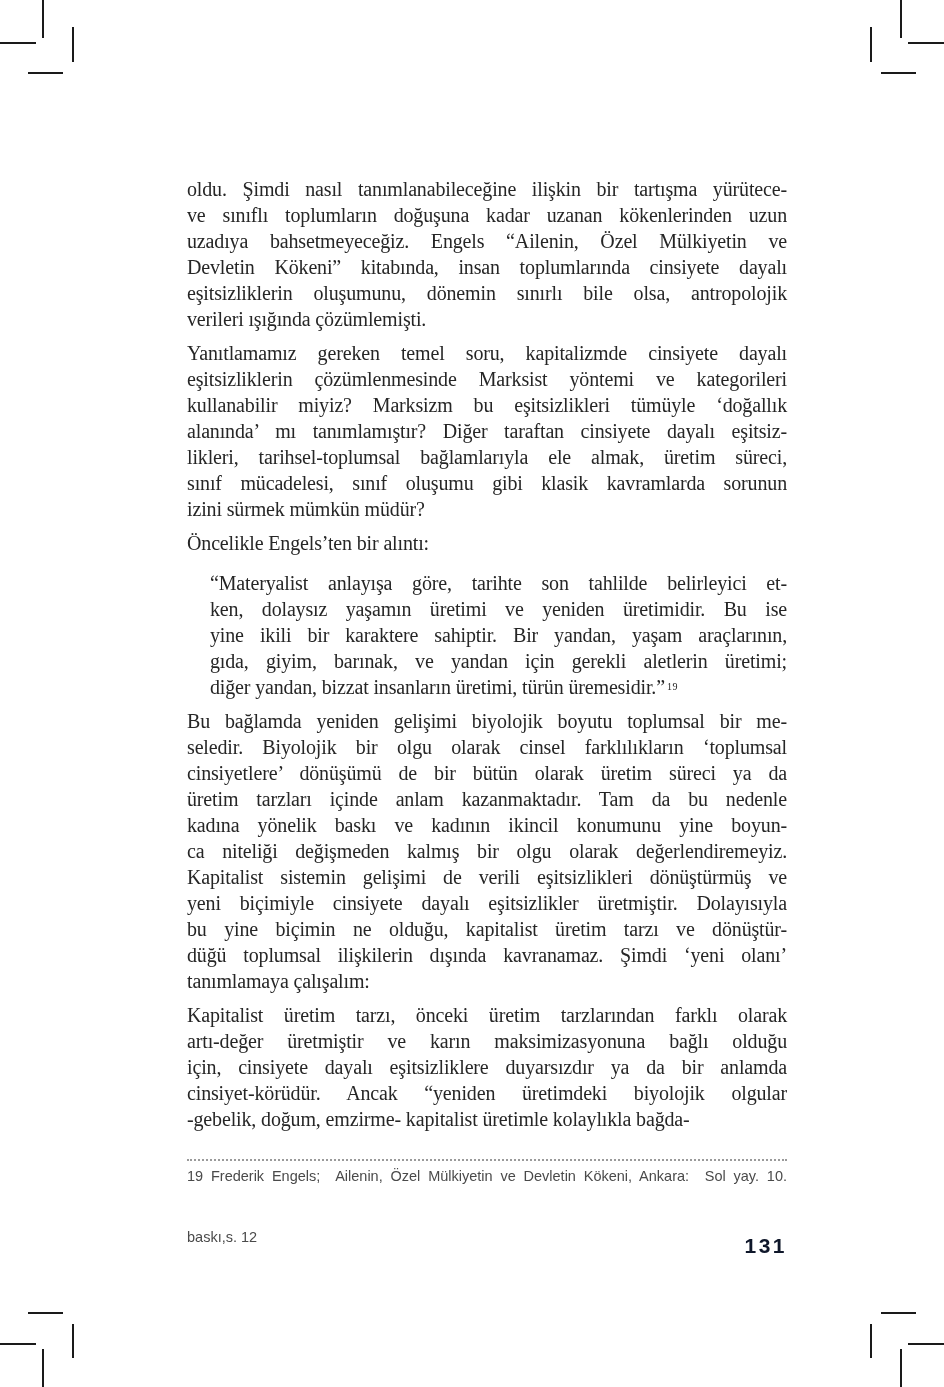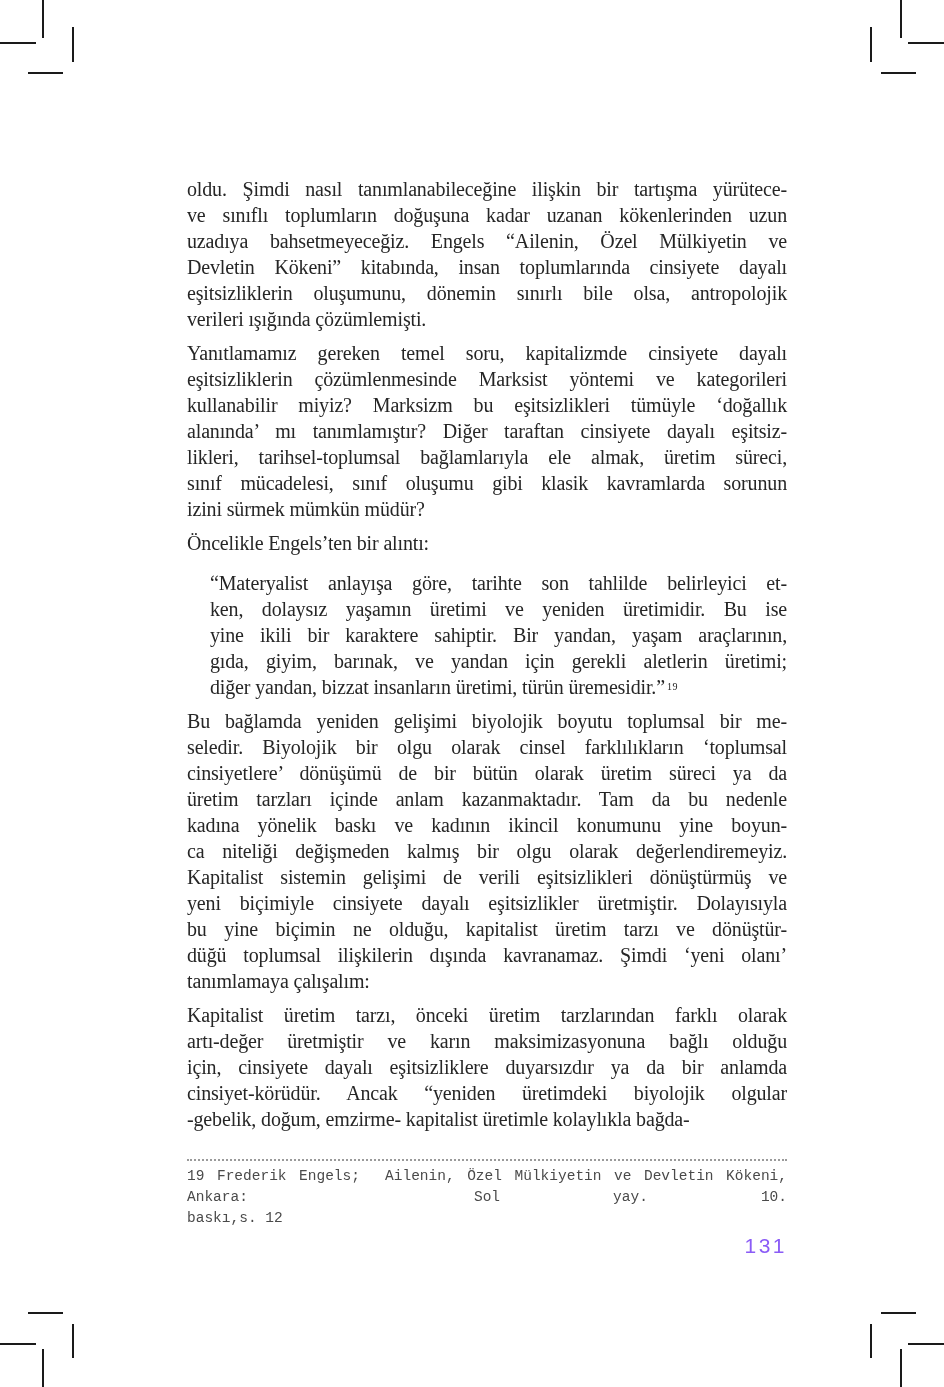--- a/index.html
+++ b/index.html
@@ -52,42 +52,42 @@
     top: 1159px;
     width: 600px;
     border-top: 2px dotted #9a9a9a;
     height: 0;
   }
   .footnote {
     position: absolute;
     left: 187px;
     top: 1166px;
     width: 600px;
-    font-family: Liberation Mono, monospace;
+    font-family: Liberation Sans, sans-serif;
     font-size: 14.5px;
     line-height: 21px;
     color: #4a4a4a;
   }
   .footnote .line {
     text-align: justify;
     text-align-last: justify;
     white-space: pre-wrap;
   }
-  .footnote .line.last { text-align-last: left; }
+  .footnote .line.last { text-align-last: left; margin-top: 40px; }
   .page-number {
     position: absolute;
     left: 187px;
     top: 1234px;
     width: 600px;
     text-align: right;
     font-family: "Liberation Sans", sans-serif;
-    font-weight: normal;
+    font-weight: bold;
     font-size: 21px;
     letter-spacing: 2.5px;
-    color: #8b5cf6;
+    color: #0f172a;
   }
 </style>
 </head>
 <body>
 
 <div class="page">
 
   <div class="crop" style="left:42px;top:0;width:2px;height:38px;"></div>
   <div class="crop" style="left:0;top:42px;width:36px;height:2px;"></div>
   <div class="crop" style="left:72px;top:27px;width:2px;height:35px;"></div>

